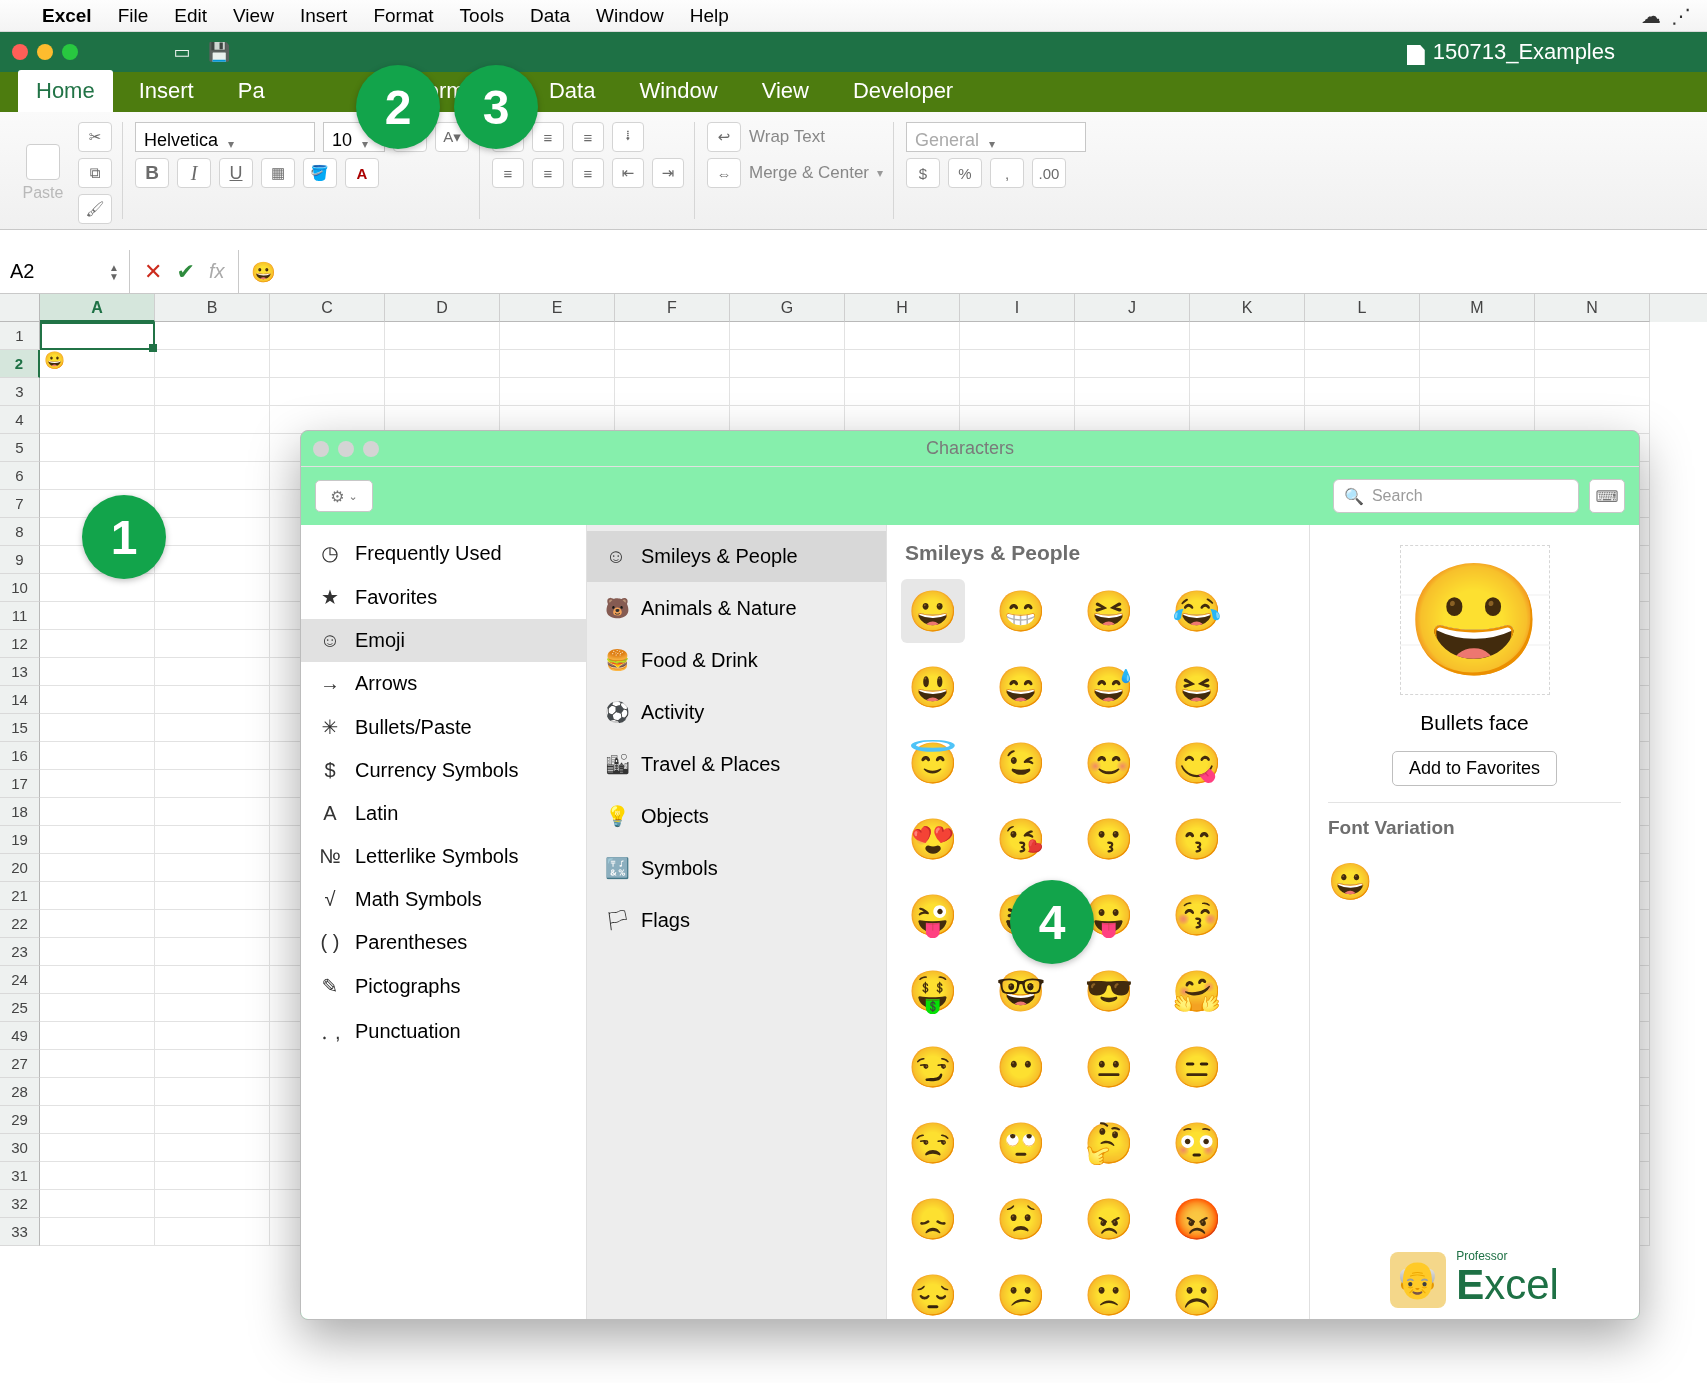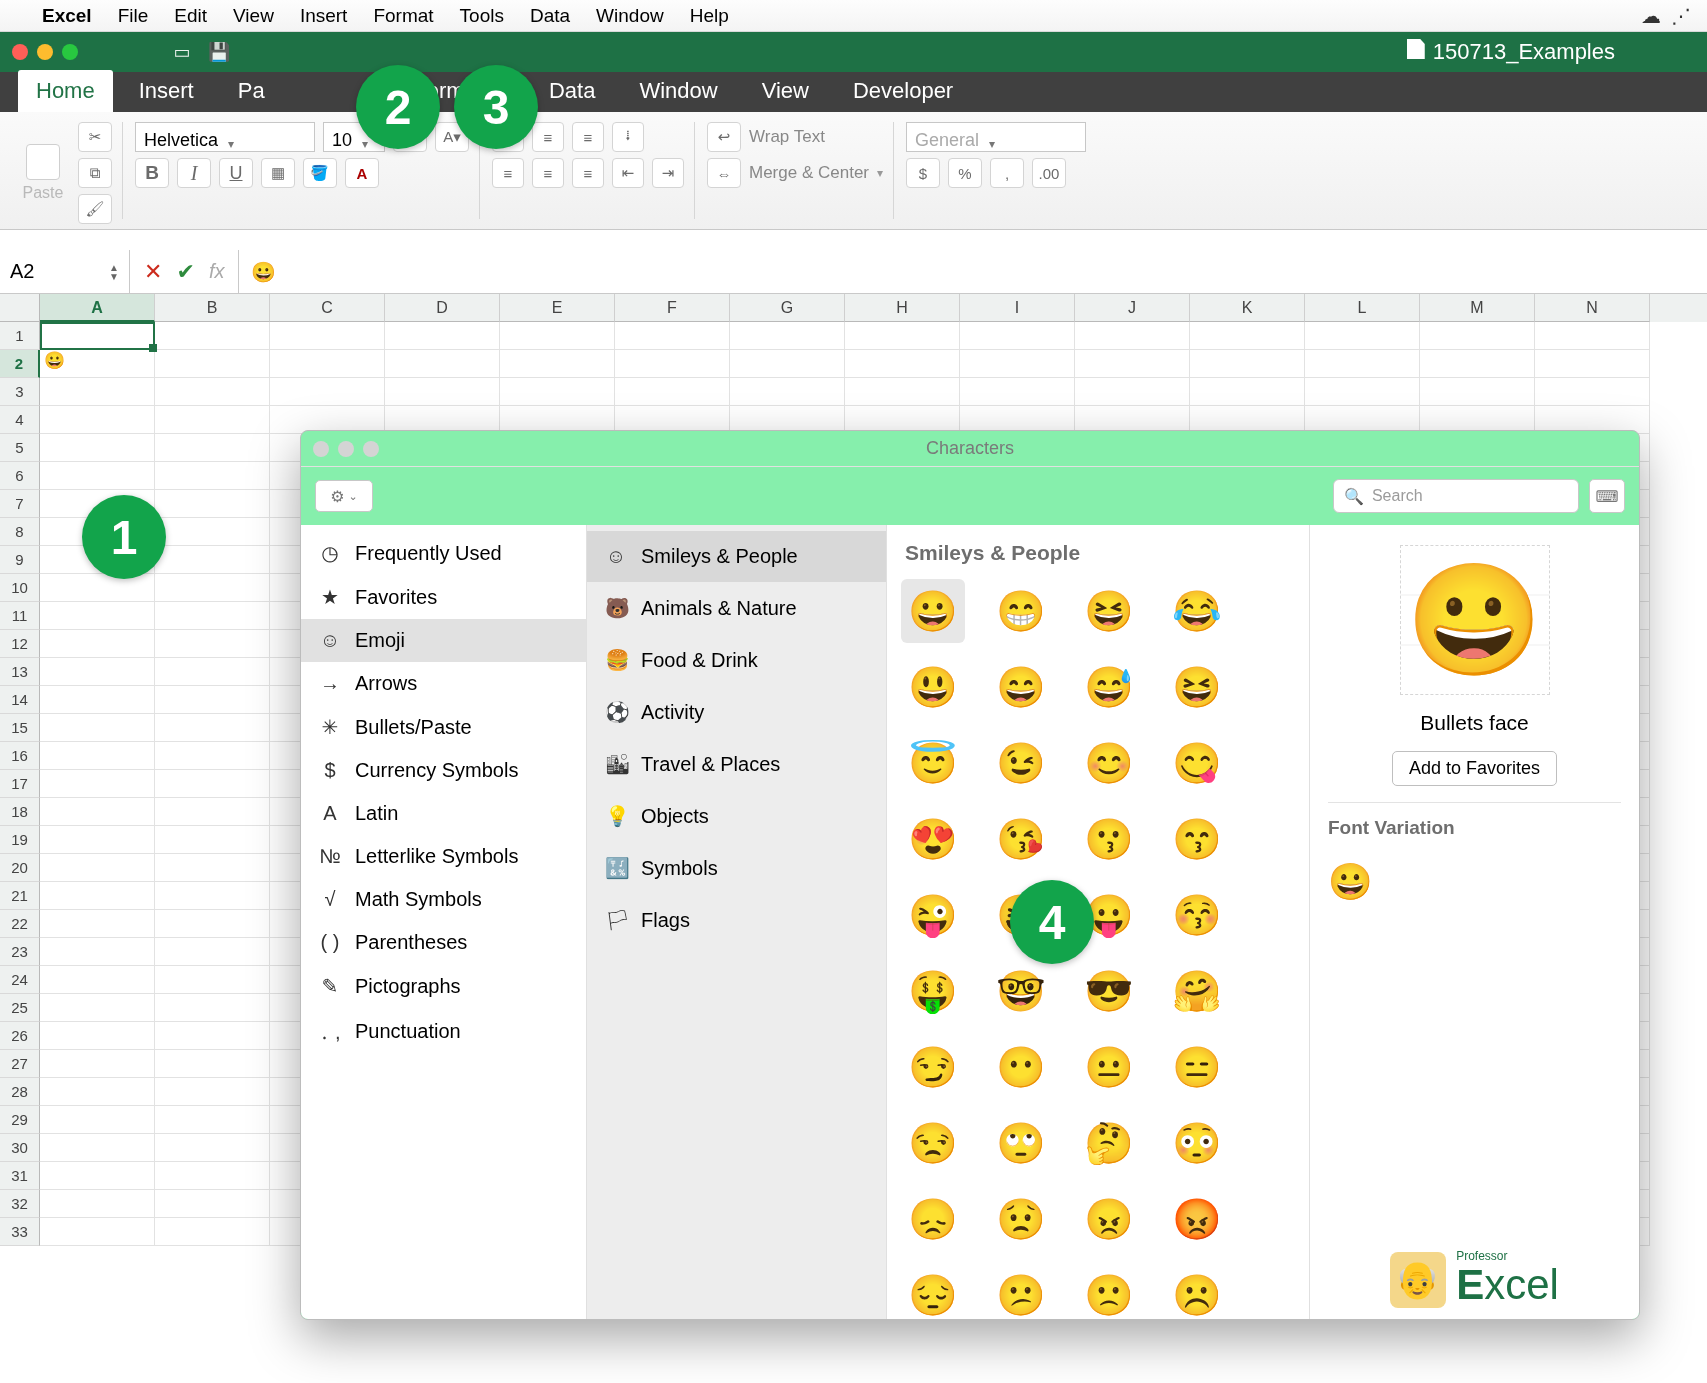--- a/index.html
+++ b/index.html
@@ -38,27 +38,27 @@
   padding: 0 12px;
   color:#fff;
   font-size:18px;
   gap:10px;
 }
 .traffic-lights { display:flex; gap:9px; margin-right: 78px;}
 .tl { width:16px; height:16px; border-radius:50%; }
 .tl.red{background:#ff5f57;} .tl.yellow{background:#febc2e;} .tl.green{background:#28c840;}
 .qa-icons { display:flex; gap:6px; }
 .qa-icons span { width:32px; height:28px; display:inline-flex; align-items:center; justify-content:center; color:#fff; opacity:.9;}
-.title-doc { margin-left:auto; margin-right:80px; display:flex; gap:8px; align-items:flex-start; font-size:22px;padding-left:8px;}
+.title-doc { margin-left:auto; margin-right:80px; display:flex; gap:8px; align-items:flex-end; font-size:22px;padding-left:8px;}
 .title-doc .doc-icon{ width:18px;height:20px;background:#fff; clip-path: polygon(0 0,75% 0,100% 25%,100% 100%,0 100%); }
 
 
 .ribbon-tabs {
   height: 40px;
-  background: #404040;
+  background: #4d7c0f;
   display:flex;
   align-items:flex-end;
   padding-left:18px;
   gap:8px;
 }
 .ribbon-tab {
   padding:8px 18px 8px;
   color:#fff;
   font-size:22px;
   position:relative;
@@ -769,21 +769,21 @@
         <div class="cell"></div>
         <div class="cell"></div>
         <div class="cell"></div>
         <div class="cell"></div>
         <div class="cell"></div>
         <div class="cell"></div>
         <div class="cell"></div>
         <div class="cell"></div>
       </div>
       <div class="row-line">
-        <div class="rh">26</div>
+        <div class="rh">49</div>
         <div class="cell"></div>
         <div class="cell"></div>
         <div class="cell"></div>
         <div class="cell"></div>
         <div class="cell"></div>
         <div class="cell"></div>
         <div class="cell"></div>
         <div class="cell"></div>
         <div class="cell"></div>
         <div class="cell"></div>

